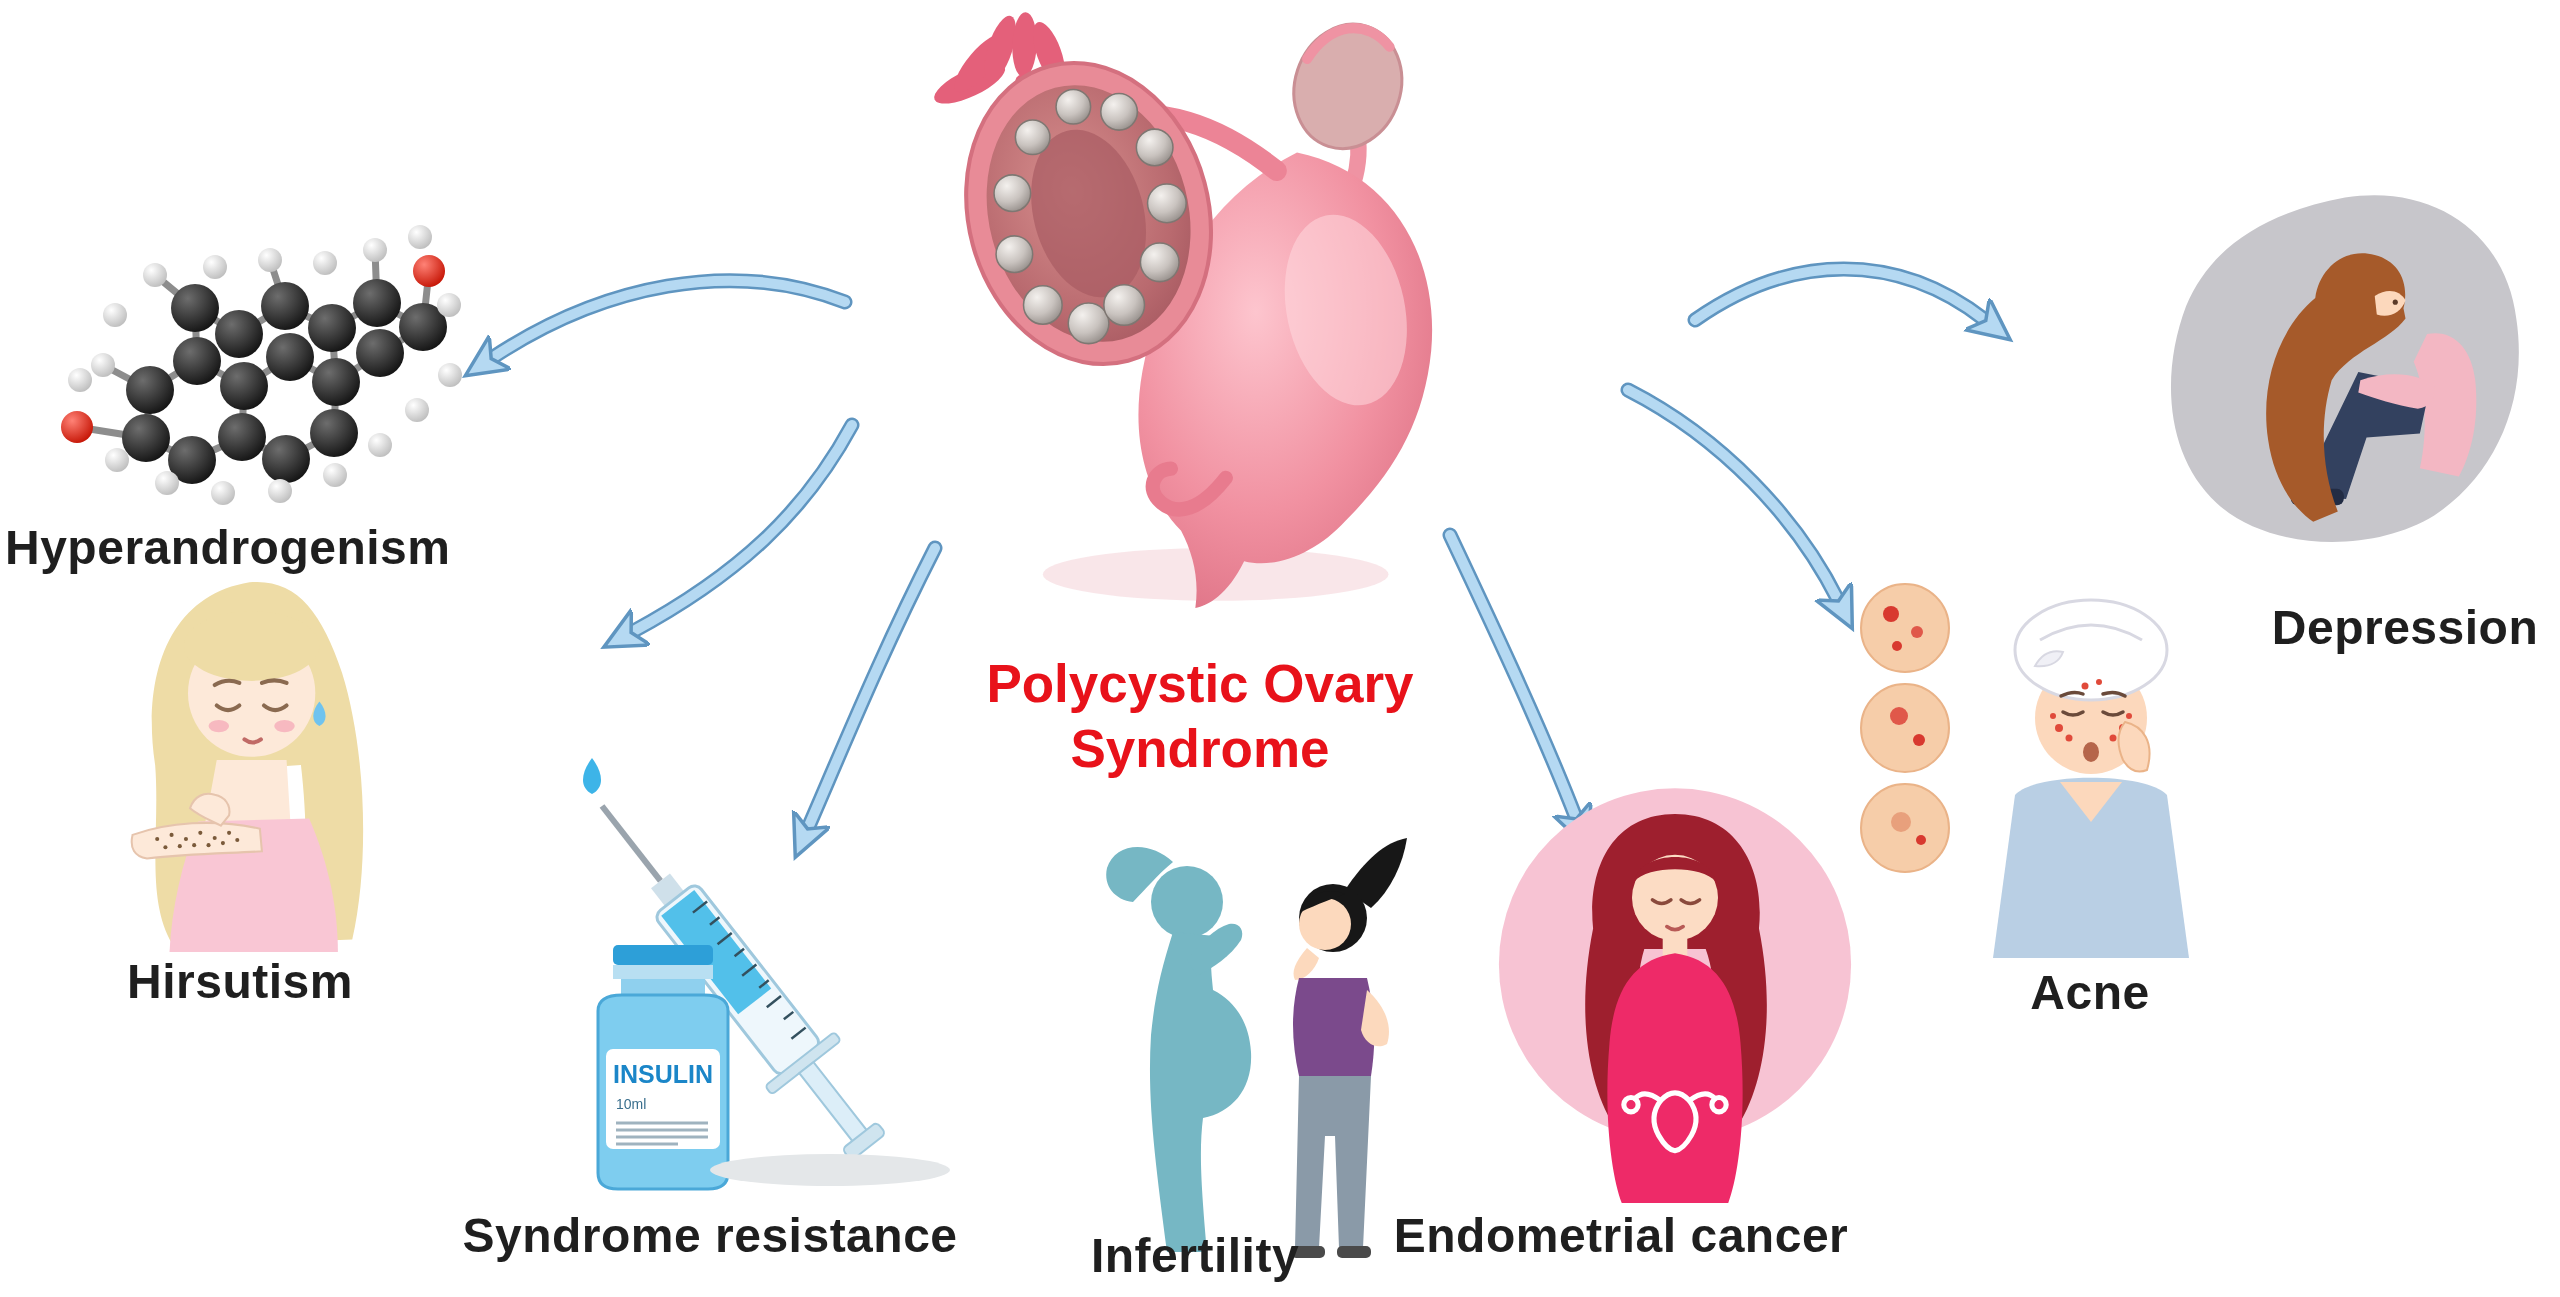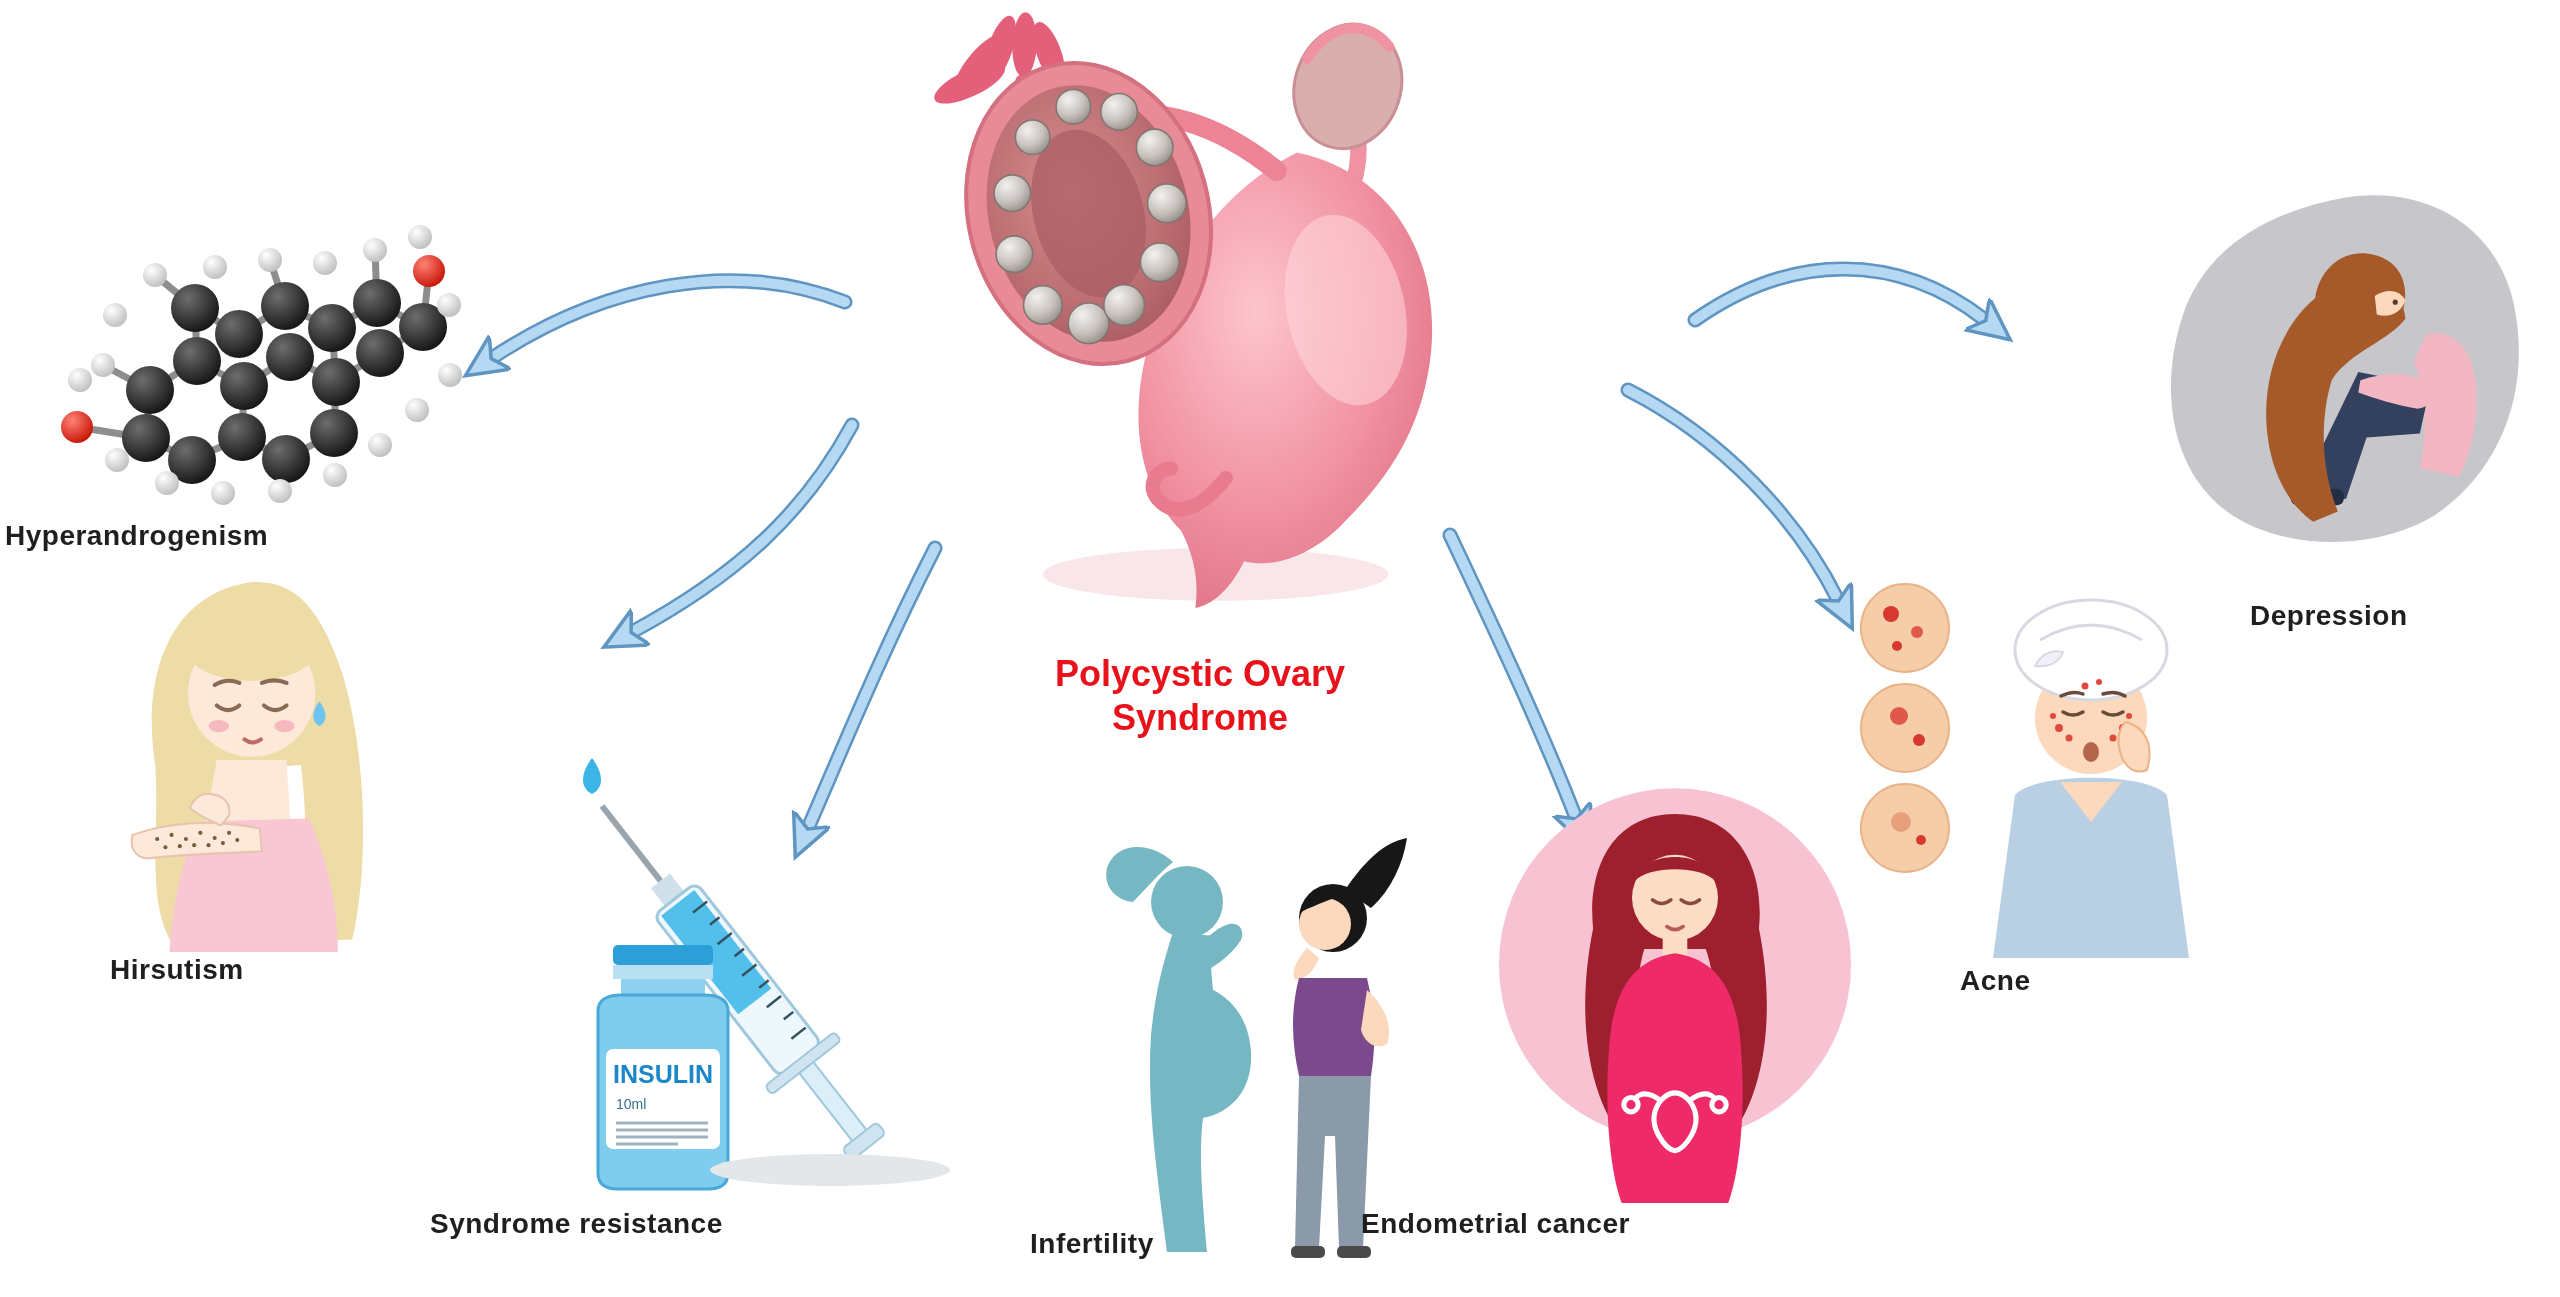--- a/index.html
+++ b/index.html
@@ -1,20 +1,20 @@
 <!DOCTYPE html>
 <html><head>
 <meta charset="utf-8">
 <style>
   html,body{margin:0;padding:0;background:#ffffff;}
   #canvas{position:relative;width:2560px;height:1297px;background:#ffffff;overflow:hidden;
           font-family:"Liberation Sans", sans-serif;}
   .abs{position:absolute;}
-  .label{position:absolute;font-weight:bold;font-size:28px;color:#1f1f1f;text-align:left;letter-spacing:0.5px;}
-  .title{position:absolute;font-weight:bold;font-size:36px;line-height:1.22;color:#e8121a;text-align:center;}
+  .label{position:absolute;font-weight:bold;font-size:48px;color:#1f1f1f;text-align:center;letter-spacing:0.5px;}
+  .title{position:absolute;font-weight:bold;font-size:53px;line-height:1.22;color:#e8121a;text-align:center;}
   svg{display:block;}
   .arrow-under{fill:none;stroke:#5f95c0;stroke-width:15;stroke-linecap:round;}
   .arrow-top{fill:none;stroke:#b5d9f2;stroke-width:10;stroke-linecap:round;}
 </style>
 </head>
 <body>
 
 <div id="canvas">
 
   <div class="abs" style="left:870px;top:0px;width:610px;height:610px;">

